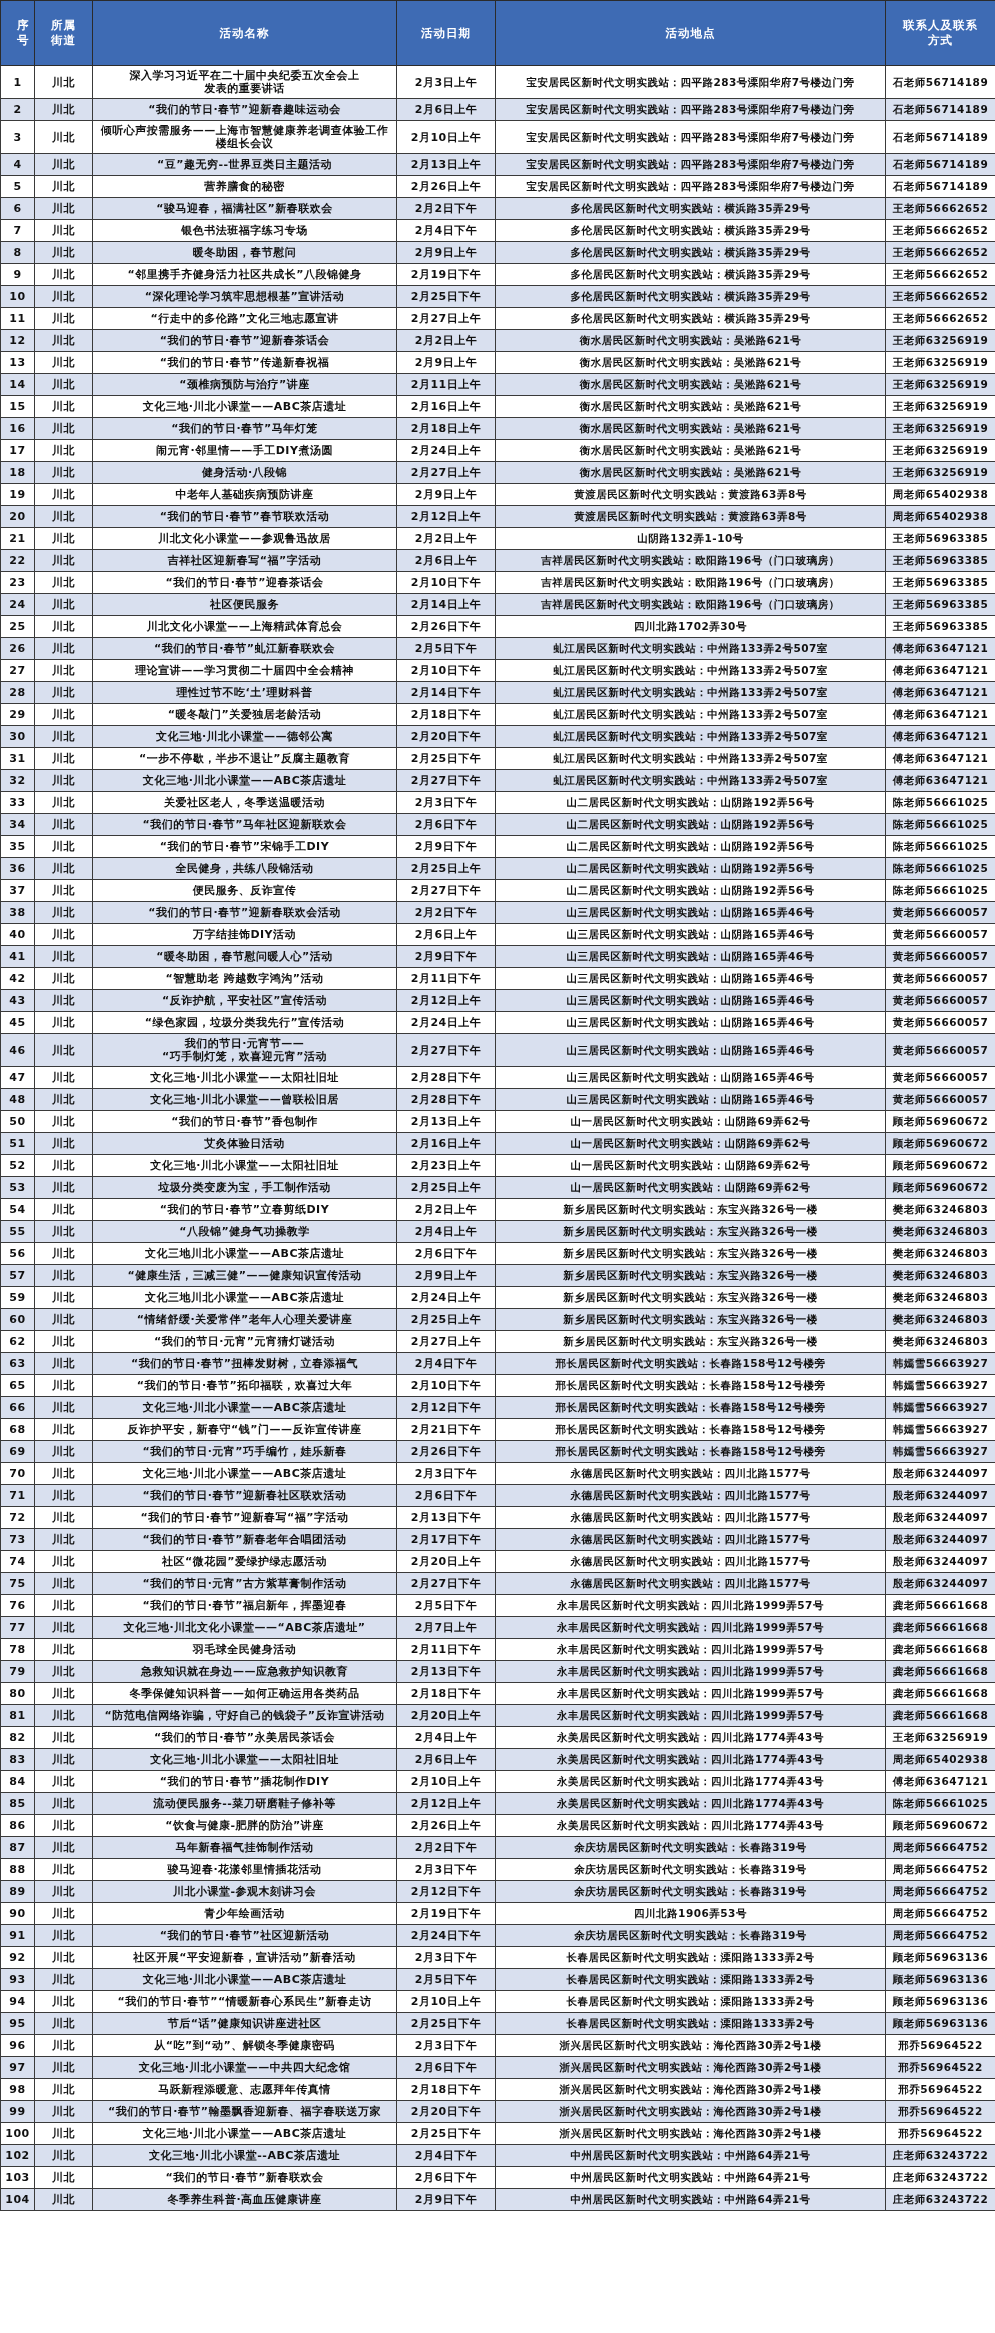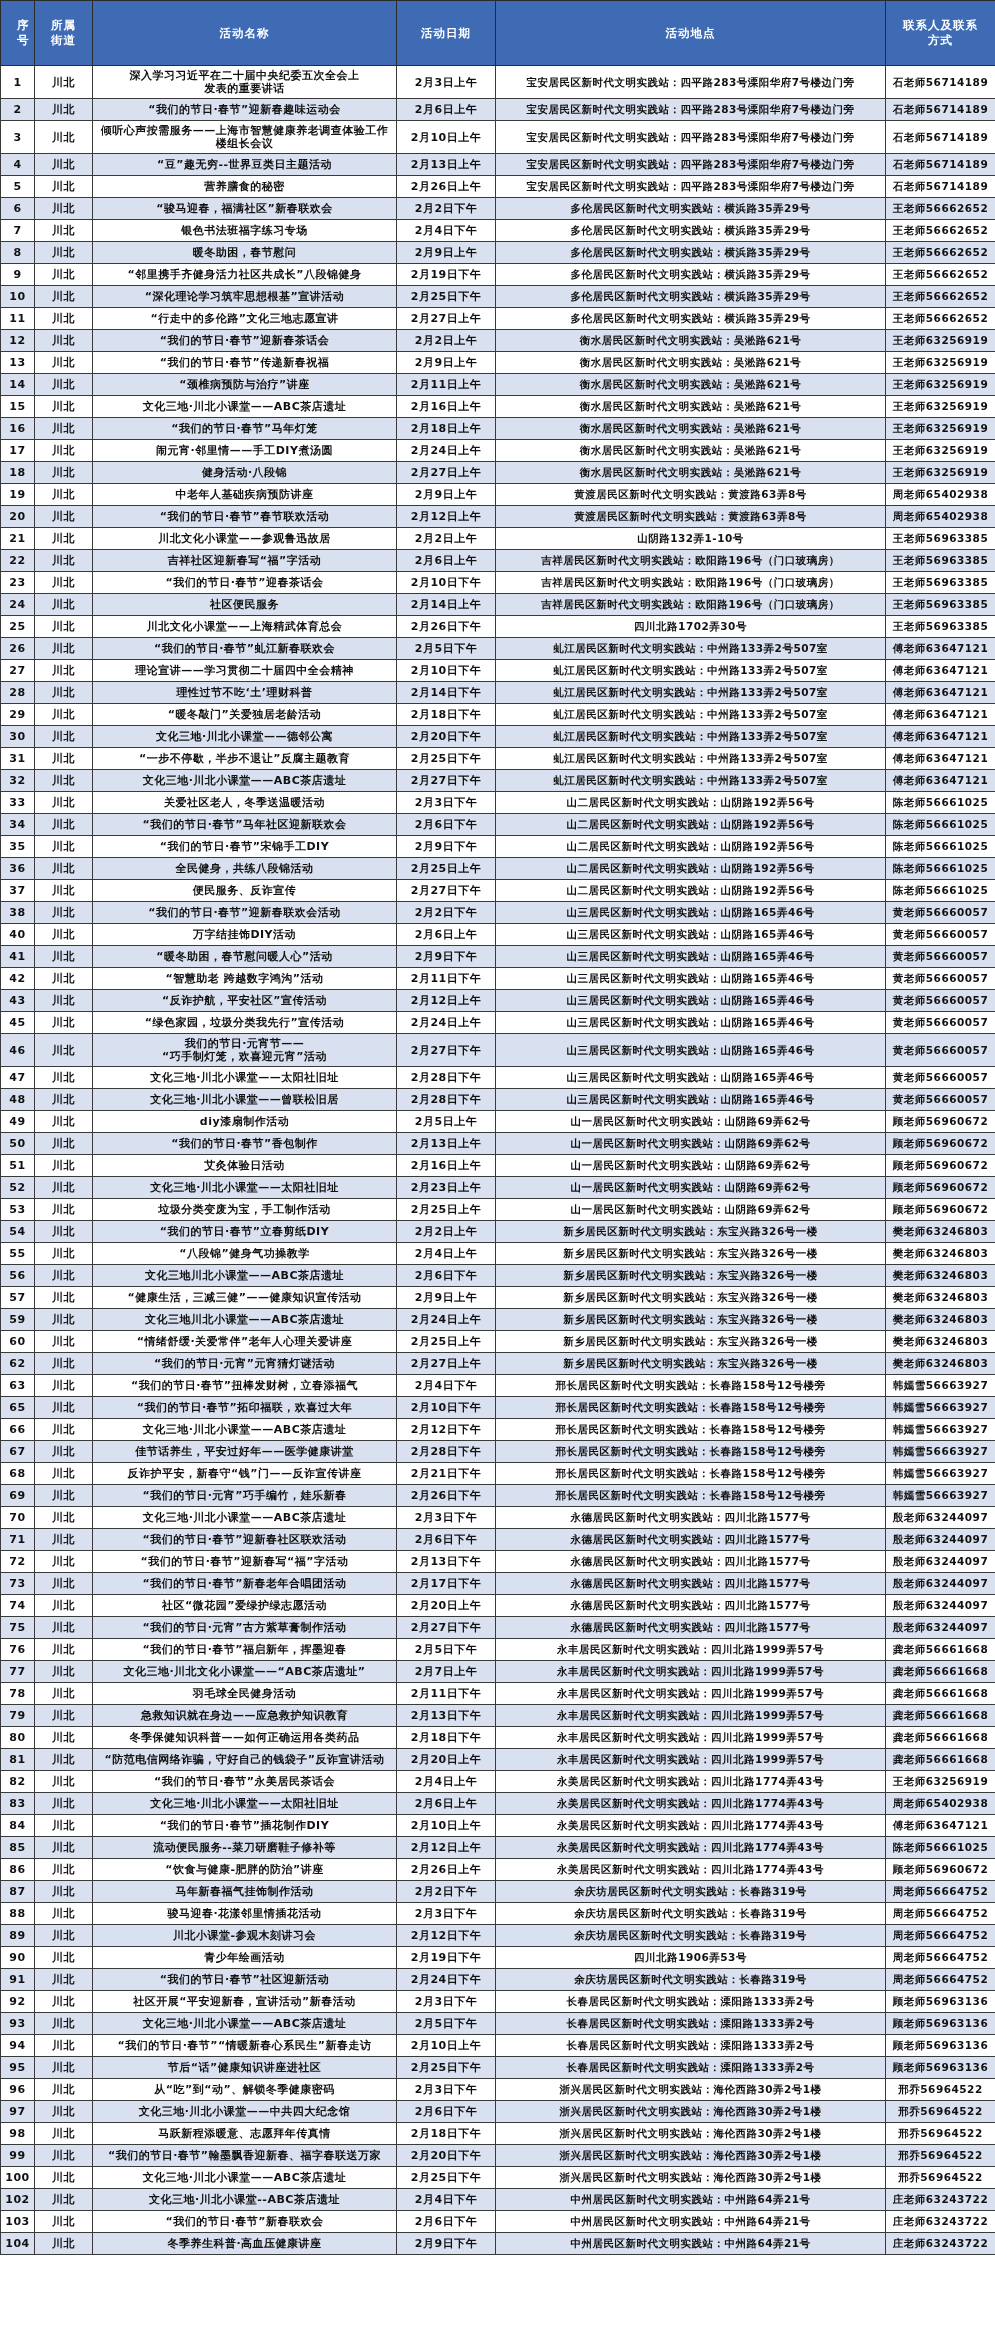--- a/index.html
+++ b/index.html
@@ -433,28 +433,20 @@
       </tr>
       <tr>
         <td class="c-no-cell">48</td>
         <td class="c-street-cell">川北</td>
         <td class="c-name-cell">文化三地·川北小课堂——曾联松旧居</td>
         <td class="c-date-cell">2月28日下午</td>
         <td class="c-place-cell">山三居民区新时代文明实践站：山阴路165弄46号</td>
         <td class="c-contact-cell">黄老师56660057</td>
       </tr>
       <tr>
-        <td class="c-no-cell">49</td>
-        <td class="c-street-cell">川北</td>
-        <td class="c-name-cell">diy漆扇制作活动</td>
-        <td class="c-date-cell">2月5日上午</td>
-        <td class="c-place-cell">山一居民区新时代文明实践站：山阴路69弄62号</td>
-        <td class="c-contact-cell">顾老师56960672</td>
-      </tr>
-      <tr>
         <td class="c-no-cell">50</td>
         <td class="c-street-cell">川北</td>
         <td class="c-name-cell">“我们的节日·春节”香包制作</td>
         <td class="c-date-cell">2月13日上午</td>
         <td class="c-place-cell">山一居民区新时代文明实践站：山阴路69弄62号</td>
         <td class="c-contact-cell">顾老师56960672</td>
       </tr>
       <tr>
         <td class="c-no-cell">51</td>
         <td class="c-street-cell">川北</td>
@@ -553,28 +545,20 @@
       </tr>
       <tr>
         <td class="c-no-cell">66</td>
         <td class="c-street-cell">川北</td>
         <td class="c-name-cell">文化三地·川北小课堂——ABC茶店遗址</td>
         <td class="c-date-cell">2月12日下午</td>
         <td class="c-place-cell">邢长居民区新时代文明实践站：长春路158号12号楼旁</td>
         <td class="c-contact-cell">韩嫣雪56663927</td>
       </tr>
       <tr>
-        <td class="c-no-cell">67</td>
-        <td class="c-street-cell">川北</td>
-        <td class="c-name-cell">佳节话养生，平安过好年——医学健康讲堂</td>
-        <td class="c-date-cell">2月28日下午</td>
-        <td class="c-place-cell">邢长居民区新时代文明实践站：长春路158号12号楼旁</td>
-        <td class="c-contact-cell">韩嫣雪56663927</td>
-      </tr>
-      <tr>
         <td class="c-no-cell">68</td>
         <td class="c-street-cell">川北</td>
         <td class="c-name-cell">反诈护平安，新春守“钱”门——反诈宣传讲座</td>
         <td class="c-date-cell">2月21日下午</td>
         <td class="c-place-cell">邢长居民区新时代文明实践站：长春路158号12号楼旁</td>
         <td class="c-contact-cell">韩嫣雪56663927</td>
       </tr>
       <tr>
         <td class="c-no-cell">69</td>
         <td class="c-street-cell">川北</td>

